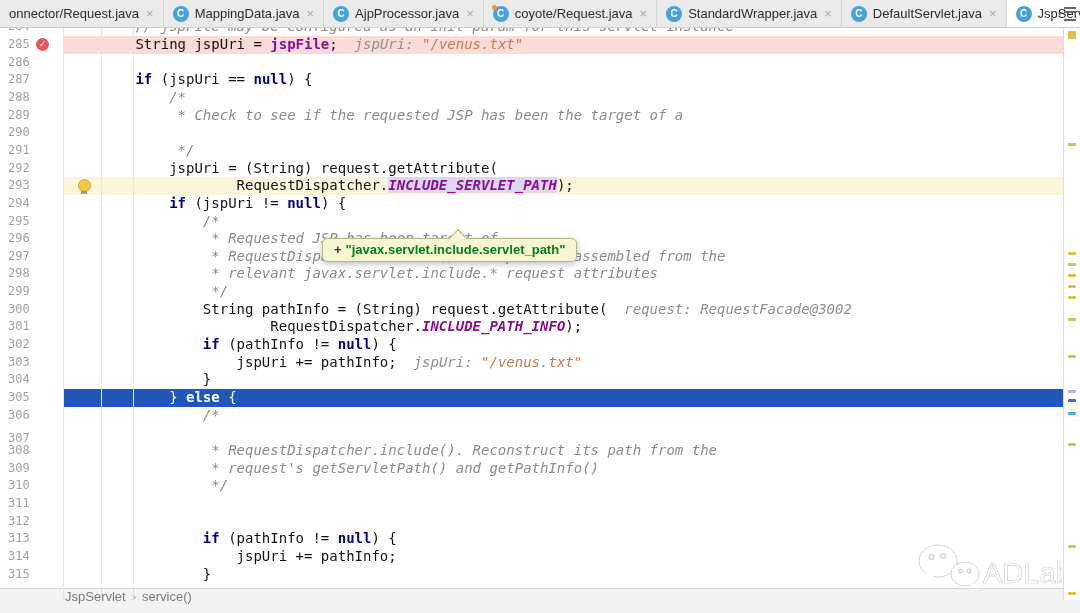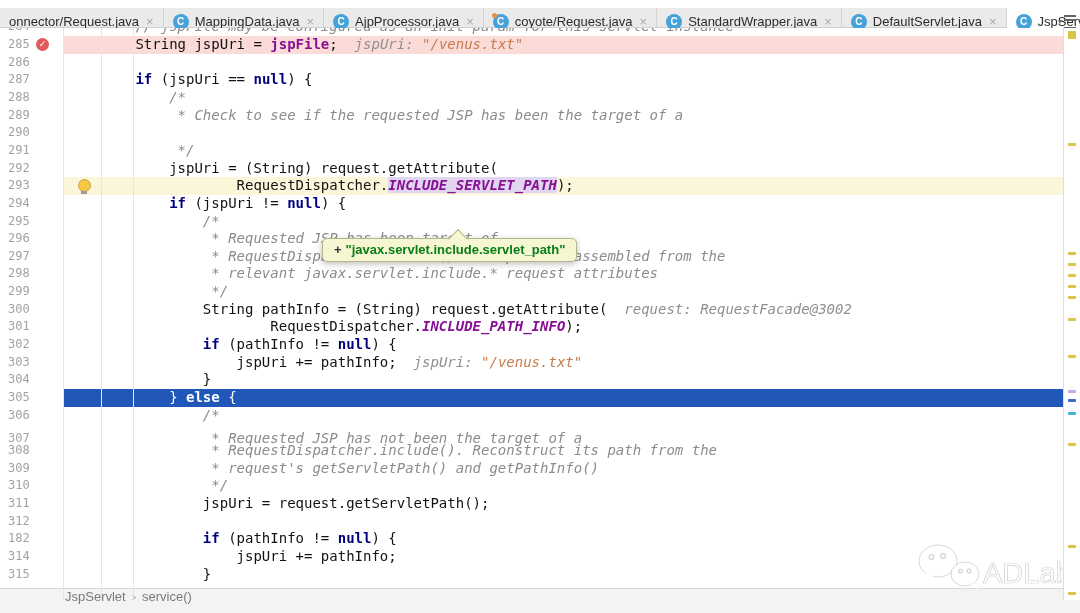--- a/index.html
+++ b/index.html
@@ -1,20 +1,20 @@
 <!DOCTYPE html>
 <html><head>
 <meta charset="utf-8">
 <style>
   html,body{margin:0;padding:0;}
   body{width:1080px;height:613px;position:relative;overflow:hidden;background:#fff;
        font-family:"Liberation Sans",sans-serif;}
   
-  .tabbar{position:absolute;top:0;left:0;right:0;height:20px;box-sizing:border-box;
-          border-bottom:1px solid #cfcfcf;background:#eaeaea;display:flex;margin-top:8px;}
+  .tabbar{position:absolute;top:0;left:0;right:0;height:28px;box-sizing:border-box;
+          border-bottom:1px solid #cfcfcf;background:#eaeaea;display:flex;}
   .tabs{display:flex;height:27px;}
   .tab{display:flex;align-items:center;padding:0 9px;border-right:1px solid #d2d2d2;
        font-size:13px;color:#2b2b2b;white-space:nowrap;}
   .tab.active{background:#fff;}
   .cicon{width:16px;height:16px;border-radius:50%;background:#46a3d9;color:#fff;font-size:10px;
          font-weight:bold;display:flex;align-items:center;justify-content:center;margin-right:6px;
          position:relative;flex:none;}
   .cmark{position:absolute;left:-1px;top:-1px;width:5px;height:5px;background:#e8913f;border-radius:50%;}
   .tclose{margin-left:7px;color:#a8a8a8;font-size:13px;}
   .tabcorner{position:absolute;right:4px;top:0;height:27px;display:flex;align-items:center;}
@@ -209,43 +209,41 @@
         <div class="lbg"></div>
         <span class="lnum">305</span>
         <span class="ctext"><span class="t-p">            } </span><span class="t-k">else</span><span class="t-p"> {</span></span>
       </div>
       <div class="cline" style="top: 378.65px;">
         <span class="lnum">306</span>
         <span class="ctext"><span class="t-c">                /*</span></span>
       </div>
       <div class="cline" style="top: 402px;">
         <span class="lnum">307</span>
-        <span class="ctext"><span class="t-c">                 * Requested JSP has not been the target of a</span></span>
       </div>
       <div class="cline" style="top: 413.95px;">
         <span class="lnum">308</span>
         <span class="ctext"><span class="t-c">                 * RequestDispatcher.include(). Reconstruct its path from the</span></span>
       </div>
       <div class="cline" style="top: 431.6px;">
         <span class="lnum">309</span>
         <span class="ctext"><span class="t-c">                 * request's getServletPath() and getPathInfo()</span></span>
       </div>
       <div class="cline" style="top: 449.25px;">
         <span class="lnum">310</span>
         <span class="ctext"><span class="t-c">                 */</span></span>
       </div>
       <div class="cline" style="top: 466.9px;">
         <span class="lnum">311</span>
-        <span class="ctext"><span class="t-p">                jspUri = request.getServletPath();</span></span>
       </div>
       <div class="cline" style="top: 484.55px;">
         <span class="lnum">312</span>
       </div>
       <div class="cline" style="top: 502.2px;">
-        <span class="lnum">182</span>
+        <span class="lnum">313</span>
         <span class="ctext"><span class="t-p">                </span><span class="t-k">if</span><span class="t-p"> (pathInfo != </span><span class="t-k">null</span><span class="t-p">) {</span></span>
       </div>
       <div class="cline" style="top: 519.85px;">
         <span class="lnum">314</span>
         <span class="ctext"><span class="t-p">                    jspUri += pathInfo;</span></span>
       </div>
       <div class="cline" style="top: 537.5px;">
         <span class="lnum">315</span>
         <span class="ctext"><span class="t-p">                }</span></span>
       </div>

